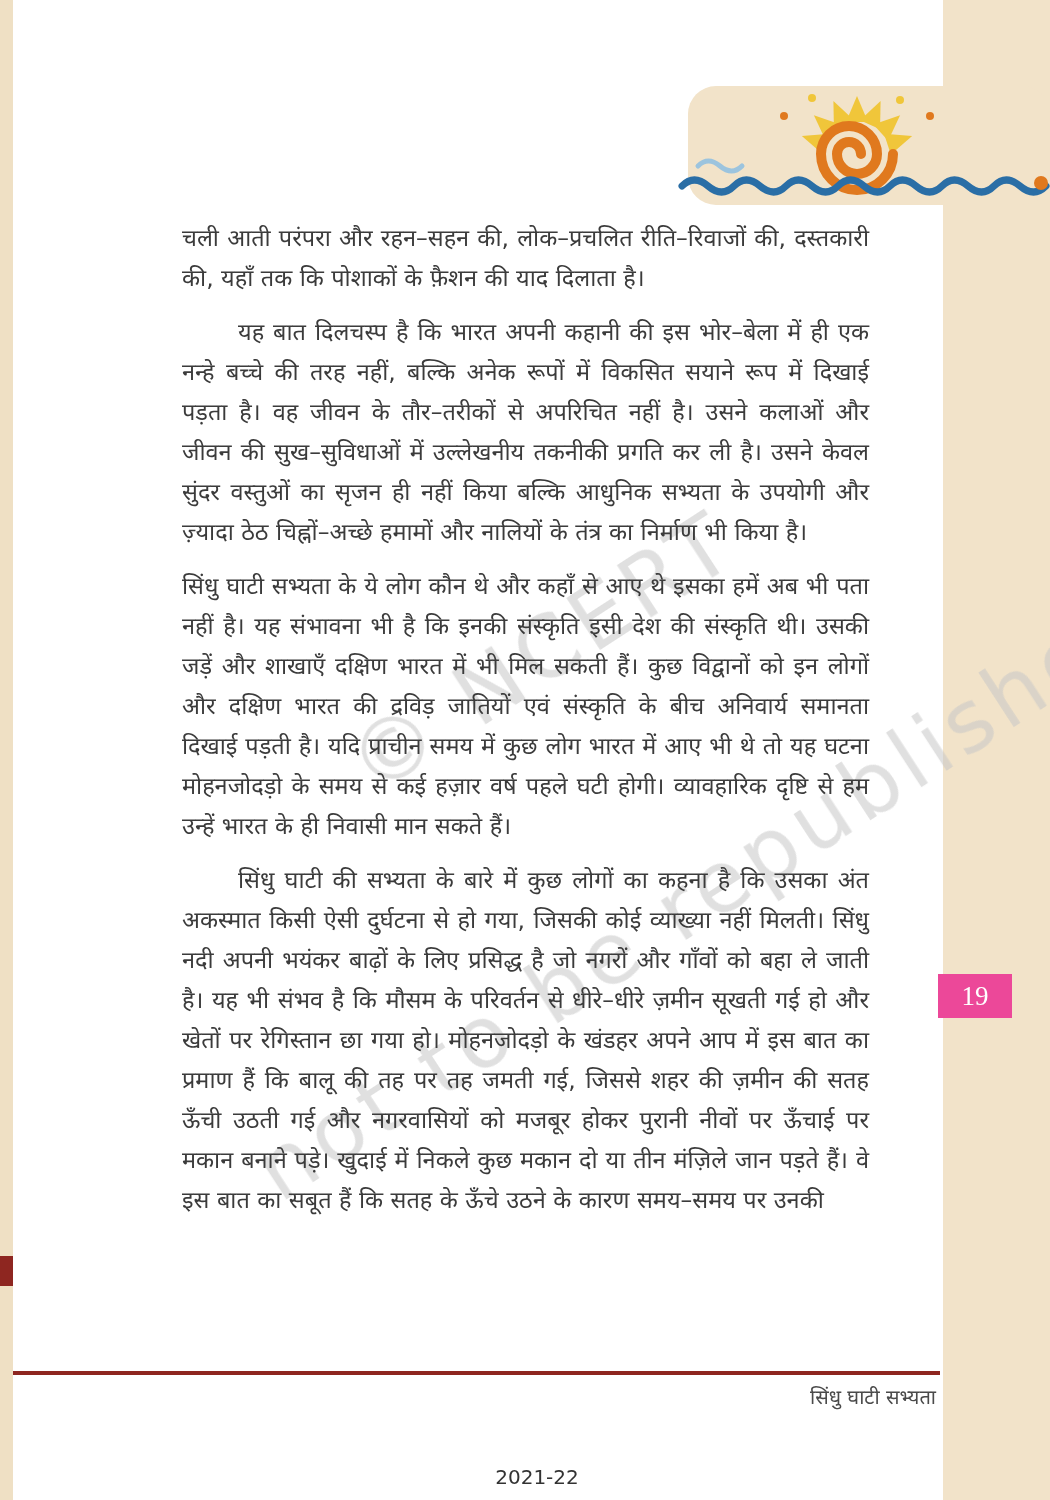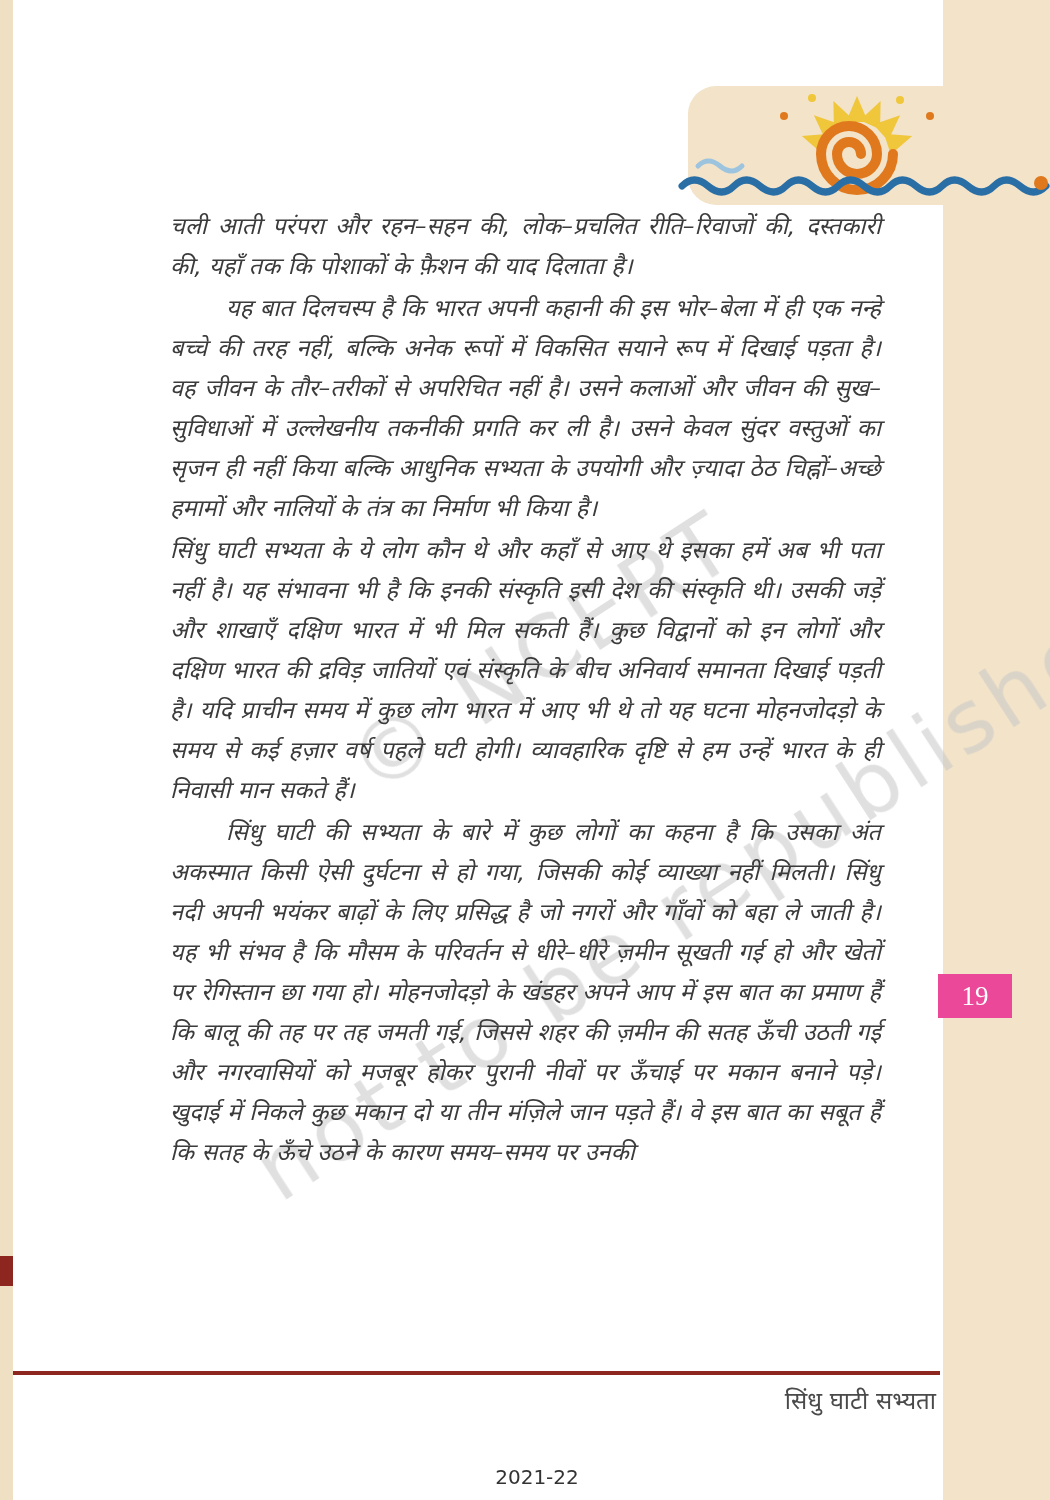--- a/index.html
+++ b/index.html
@@ -33,21 +33,21 @@
   .wm-line2{position:absolute;left:-300px;top:290px;font-size:86px;}
 
   
   .body-text{
     position:absolute;left:168px;top:204px;width:715px;
     color:#3b3b3b;
     font-size:23.5px;line-height:40px;
     text-align:justify;
     z-index:2;
   }
-  .para{margin:2px;font-style:italic;}
+  .para{margin:14px;}
   .para.indent{text-indent:56px;}
   .heading{
     margin:14px 0 10px 0;
     text-align:center;
     color:#b5372c;
     font-size:25px;font-weight:bold;
     line-height:40px;
   }
 
   
@@ -56,21 +56,21 @@
     background:#ec4899;color:#ffffff;
     display:flex;align-items:center;justify-content:center;
     font-family:"Liberation Serif",serif;font-size:27px;
     z-index:3;
   }
 
   
   .footer-rule{position:absolute;left:13px;top:1371px;width:927px;height:4px;background:#8e2620;}
   .footer-right{
     position:absolute;right:114px;top:1383px;
-    color:#4a4a4a;font-size:24px;
+    color:#4a4a4a;font-size:20px;
   }
   .footer-center{
     position:absolute;left:12px;top:1421px;width:1050px;
     text-align:center;color:#333333;font-size:20px;margin-top:44px;
   }
 </style>
 </head>
 <body>
 
 <div class="page">

